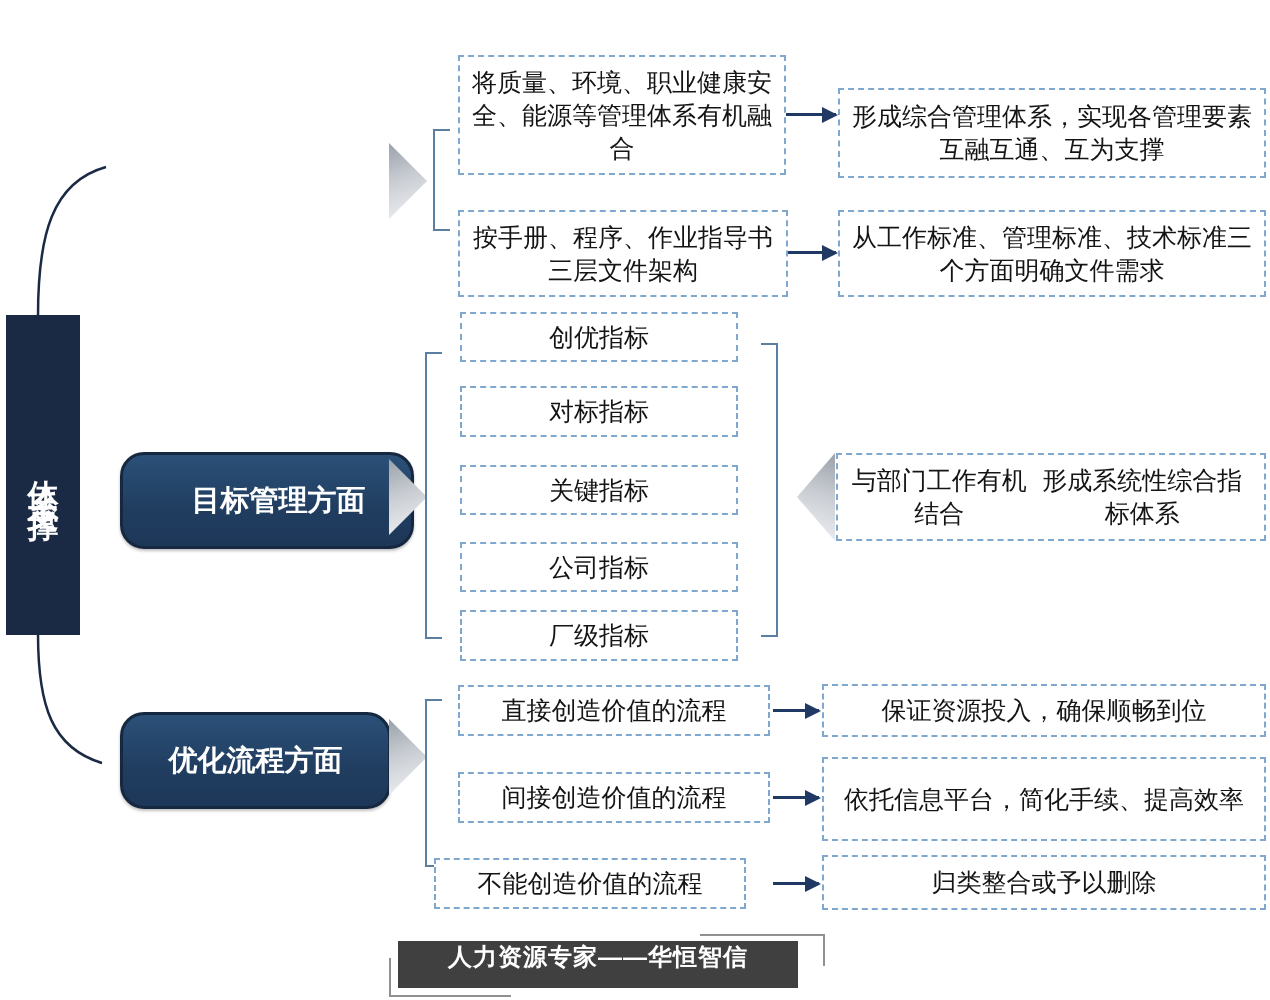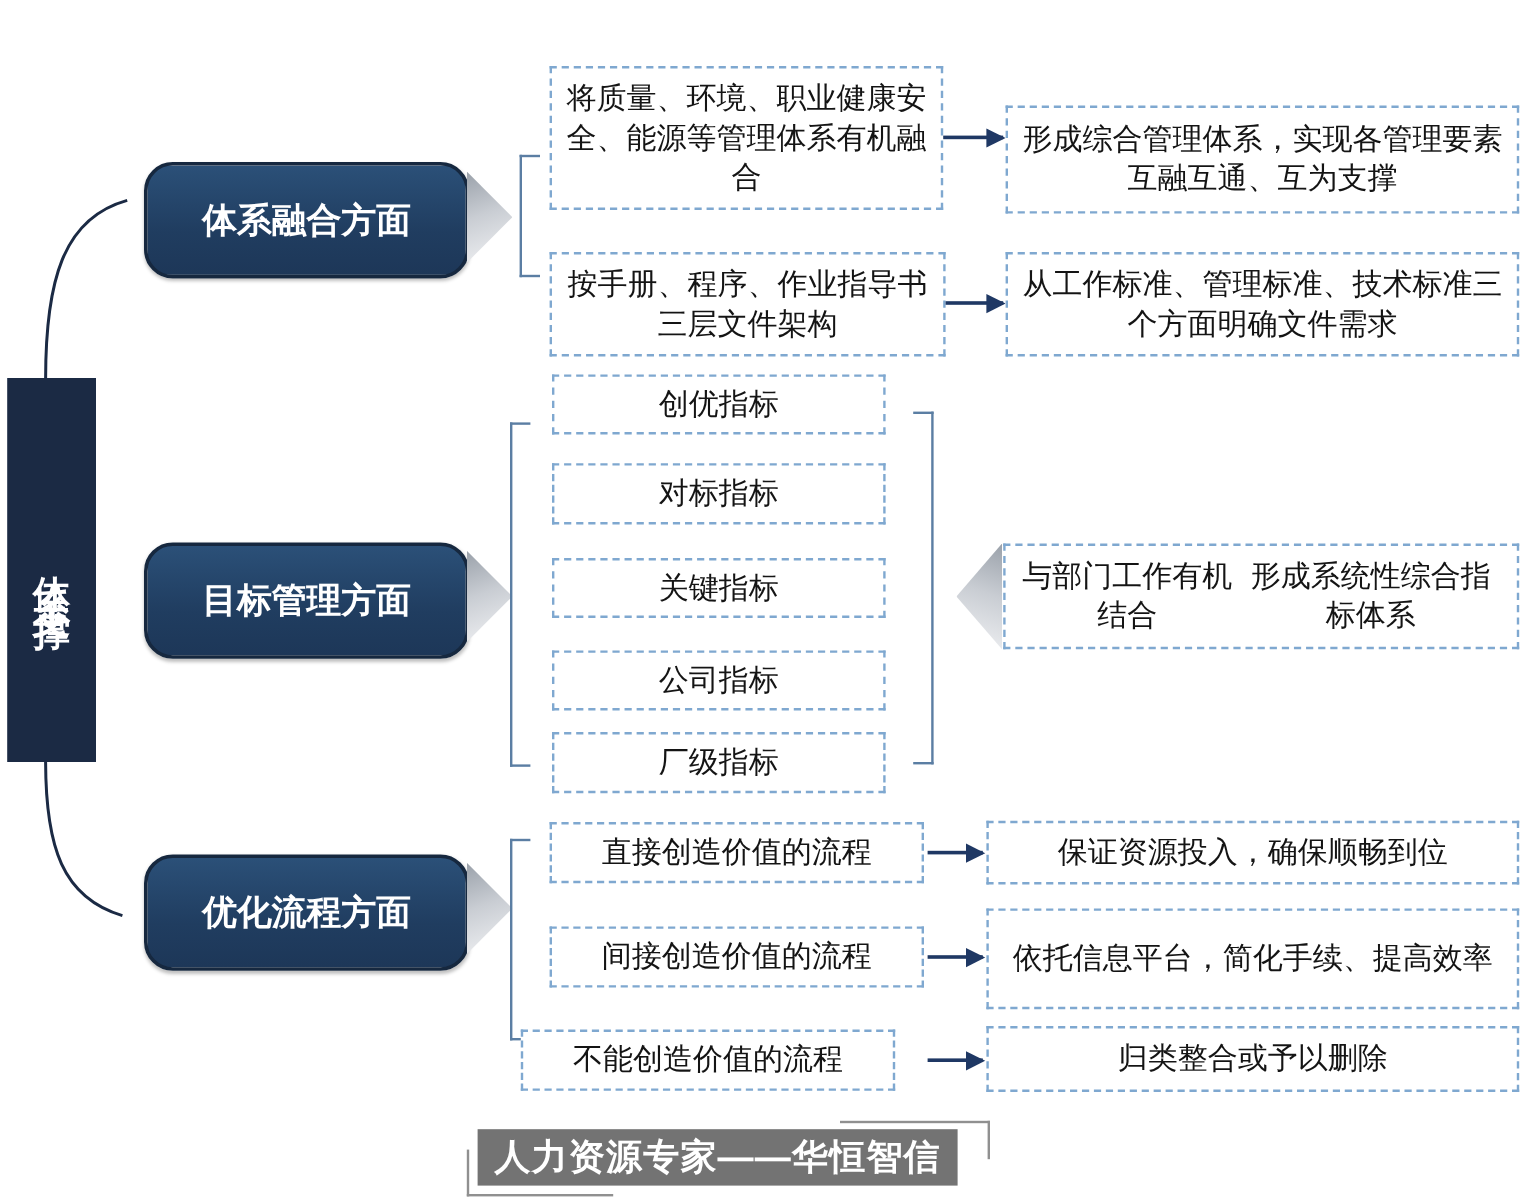--- a/index.html
+++ b/index.html
@@ -52,65 +52,62 @@
     content:"";position:absolute;right:-2px;top:-9px;
     border-left:16px solid #1f3864;border-top:8px solid transparent;border-bottom:8px solid transparent;
   }
 
   
   #curves{position:absolute;left:0;top:0;pointer-events:none;}
 
   
   .banner{
     position:absolute;left:398px;top:941px;width:400px;height:47px;
-    background:#737373;color:#ffffff;font-size:30px;font-weight:bold;
-    display:flex;align-items:center;justify-content:center;letter-spacing:1px;
+    background:#404040;color:#ffffff;font-size:24px;font-weight:bold;
+    display:flex;justify-content:center;letter-spacing:1px;
   }
   .corner-tr{position:absolute;left:700px;top:934px;width:123px;height:30px;
     border-top:2px solid #909090;border-right:2px solid #909090;}
   .corner-bl{position:absolute;left:389px;top:958px;width:120px;height:37px;
     border-left:2px solid #909090;border-bottom:2px solid #909090;}
 </style>
 </head>
 <body>
 
 <div id="stage">
 
   <svg id="curves" width="1270" height="1000">
     <path d="M 38 316 C 38 235, 52 182, 106 167" fill="none" stroke="#1b2a44" stroke-width="2.5"></path>
     <path d="M 38 634 C 38 706, 52 748, 102 763" fill="none" stroke="#1b2a44" stroke-width="2.5"></path>
   </svg>
 
   <div class="root-box">
     <span>体系支撑</span>
   </div>
 
-  <div class="cat" style="top:135px;">
-    <span>体系融合方面</span>
-  </div>
   <div class="chev chev-r" style="left:389px;top:143px;height:76px;"></div>
   <div class="bracket-open" style="left:433px;top:129px;height:98px;"></div>
 
   <div class="dash" style="left:458px;top:55px;width:328px;height:120px;">
     <span>将质量、环境、职业健康安全、能源等管理体系有机融合</span>
   </div>
   <div class="harrow" style="left:786px;top:113px;width:50px;"></div>
   <div class="dash" style="left:838px;top:88px;width:428px;height:90px;">
     <span>形成综合管理体系，实现各管理要素互融互通、互为支撑</span>
   </div>
 
   <div class="dash" style="left:458px;top:210px;width:330px;height:87px;">
     <span>按手册、程序、作业指导书三层文件架构</span>
   </div>
   <div class="harrow" style="left:788px;top:251px;width:48px;"></div>
   <div class="dash" style="left:838px;top:210px;width:428px;height:87px;text-align:center;">
     <span>从工作标准、管理标准、技术标准三个方面明确文件需求</span>
   </div>
 
-  <div class="cat" style="top:452px;">
+  <div class="cat" style="top:452px;padding-left:23px;">
     <span>目标管理方面</span>
   </div>
   <div class="chev chev-r" style="left:389px;top:459px;height:76px;"></div>
   <div class="bracket-open" style="left:425px;top:352px;height:283px;"></div>
 
   <div class="dash" style="left:460px;top:312px;width:278px;height:50px;justify-content:center;">
     <span>创优指标</span>
   </div>
   <div class="dash" style="left:460px;top:386px;width:278px;height:51px;">
     <span>对标指标</span>

